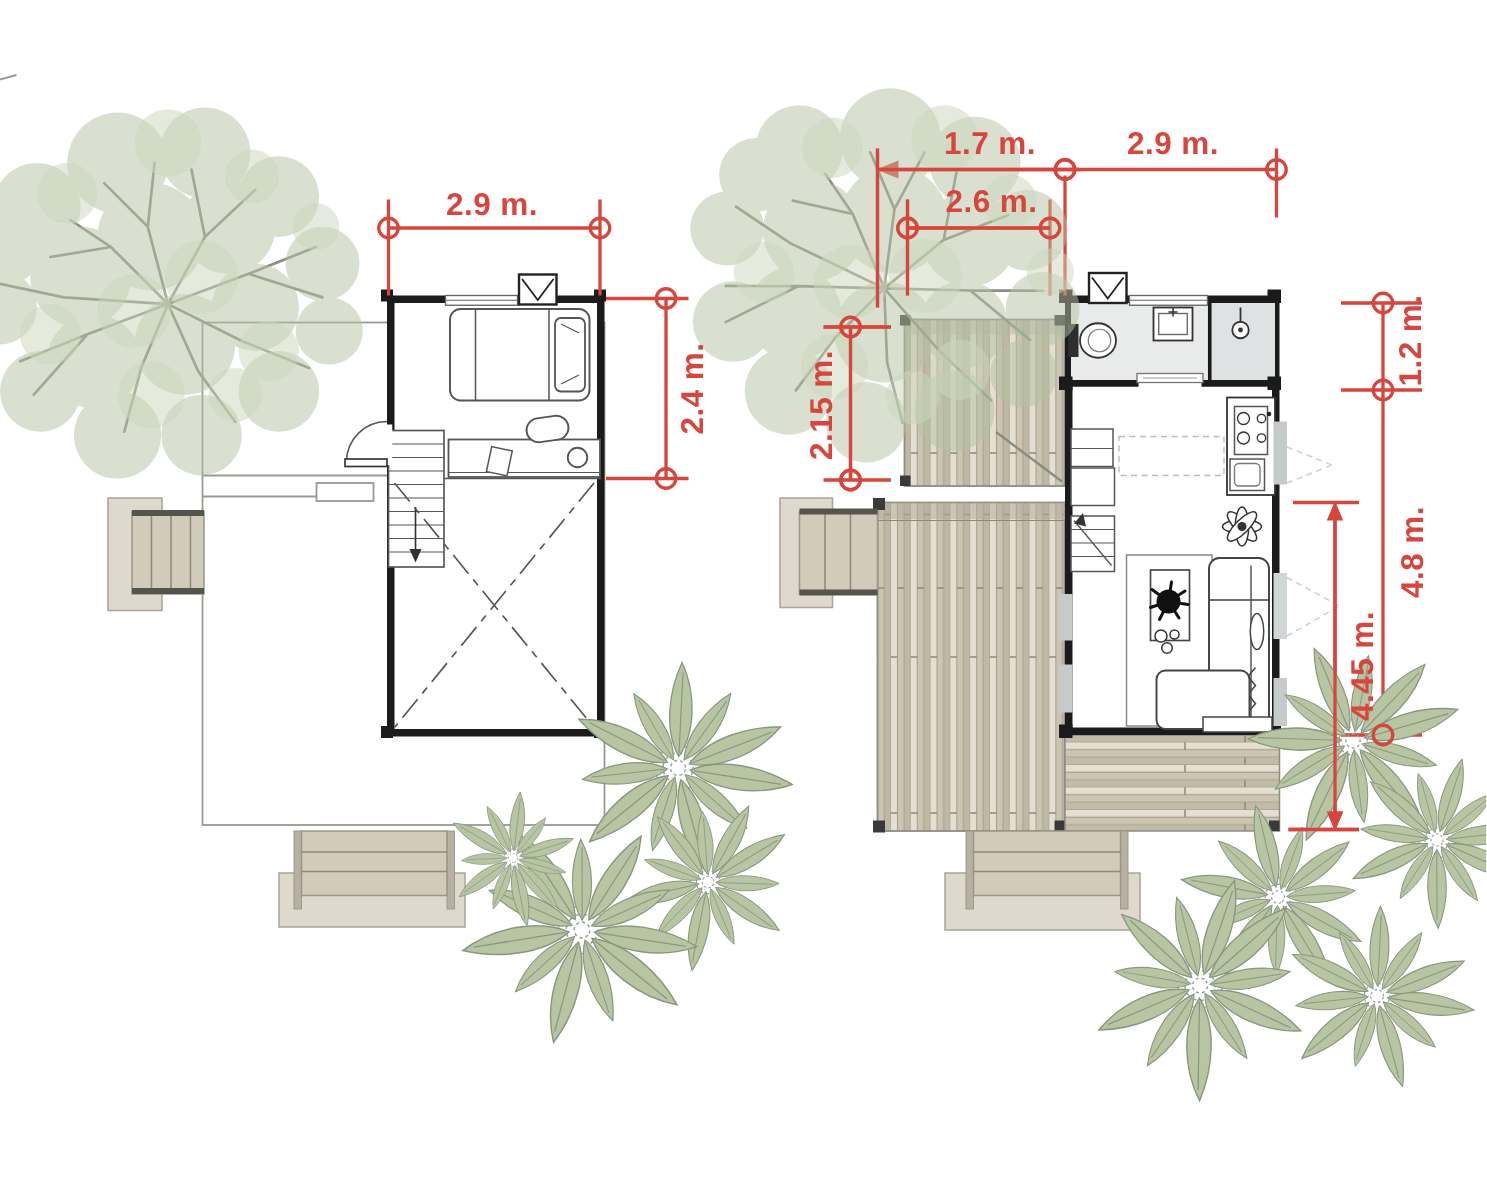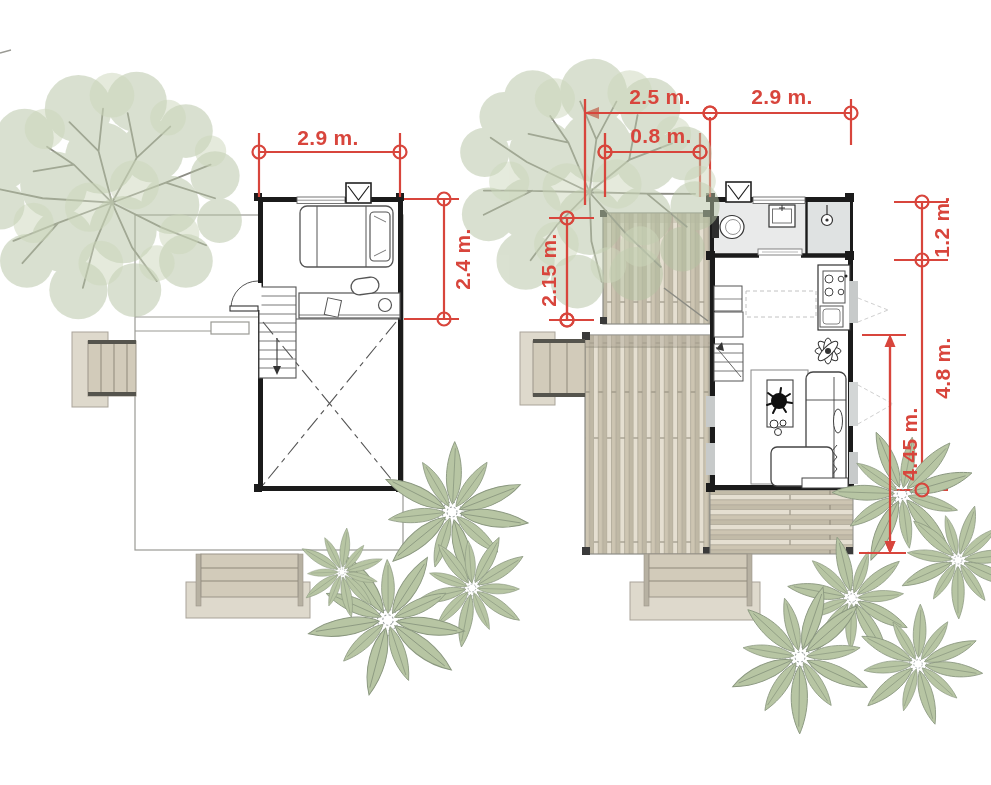--- a/index.html
+++ b/index.html
@@ -393,21 +393,21 @@
         <circle cx="567" cy="320" r="6.5"></circle>
   <path d="M890,340 V548 M859,553 H906"></path>
   <polygon points="890,554 884.5,541 895.5,541" fill="#d8453c" stroke="none"></polygon>
   <circle cx="922" cy="490" r="6.5"></circle>
 </g>
 </svg>
 
 <div class="dim" style="left:328px;top:137px">2.9 m.</div>
 <div class="dim v" style="left:462px;top:259px">2.4 m.</div>
 
-<div class="dim" style="left:660px;top:96px">2.5 m.</div>
+<div class="dim" style="left:660px;top:96px">1.7 m.</div>
 <div class="dim" style="left:782px;top:96px">2.9 m.</div>
-<div class="dim" style="left:661px;top:135px">0.8 m.</div>
+<div class="dim" style="left:661px;top:135px">2.6 m.</div>
 <div class="dim v" style="left:548px;top:270px">2.15 m.</div>
 <div class="dim v" style="left:941px;top:227px">1.2 m.</div>
 <div class="dim v" style="left:942px;top:368px">4.8 m.</div>
 <div class="dim v" style="left:909px;top:444px">4.45 m.</div>
 
 </div>
 
 </body></html>

